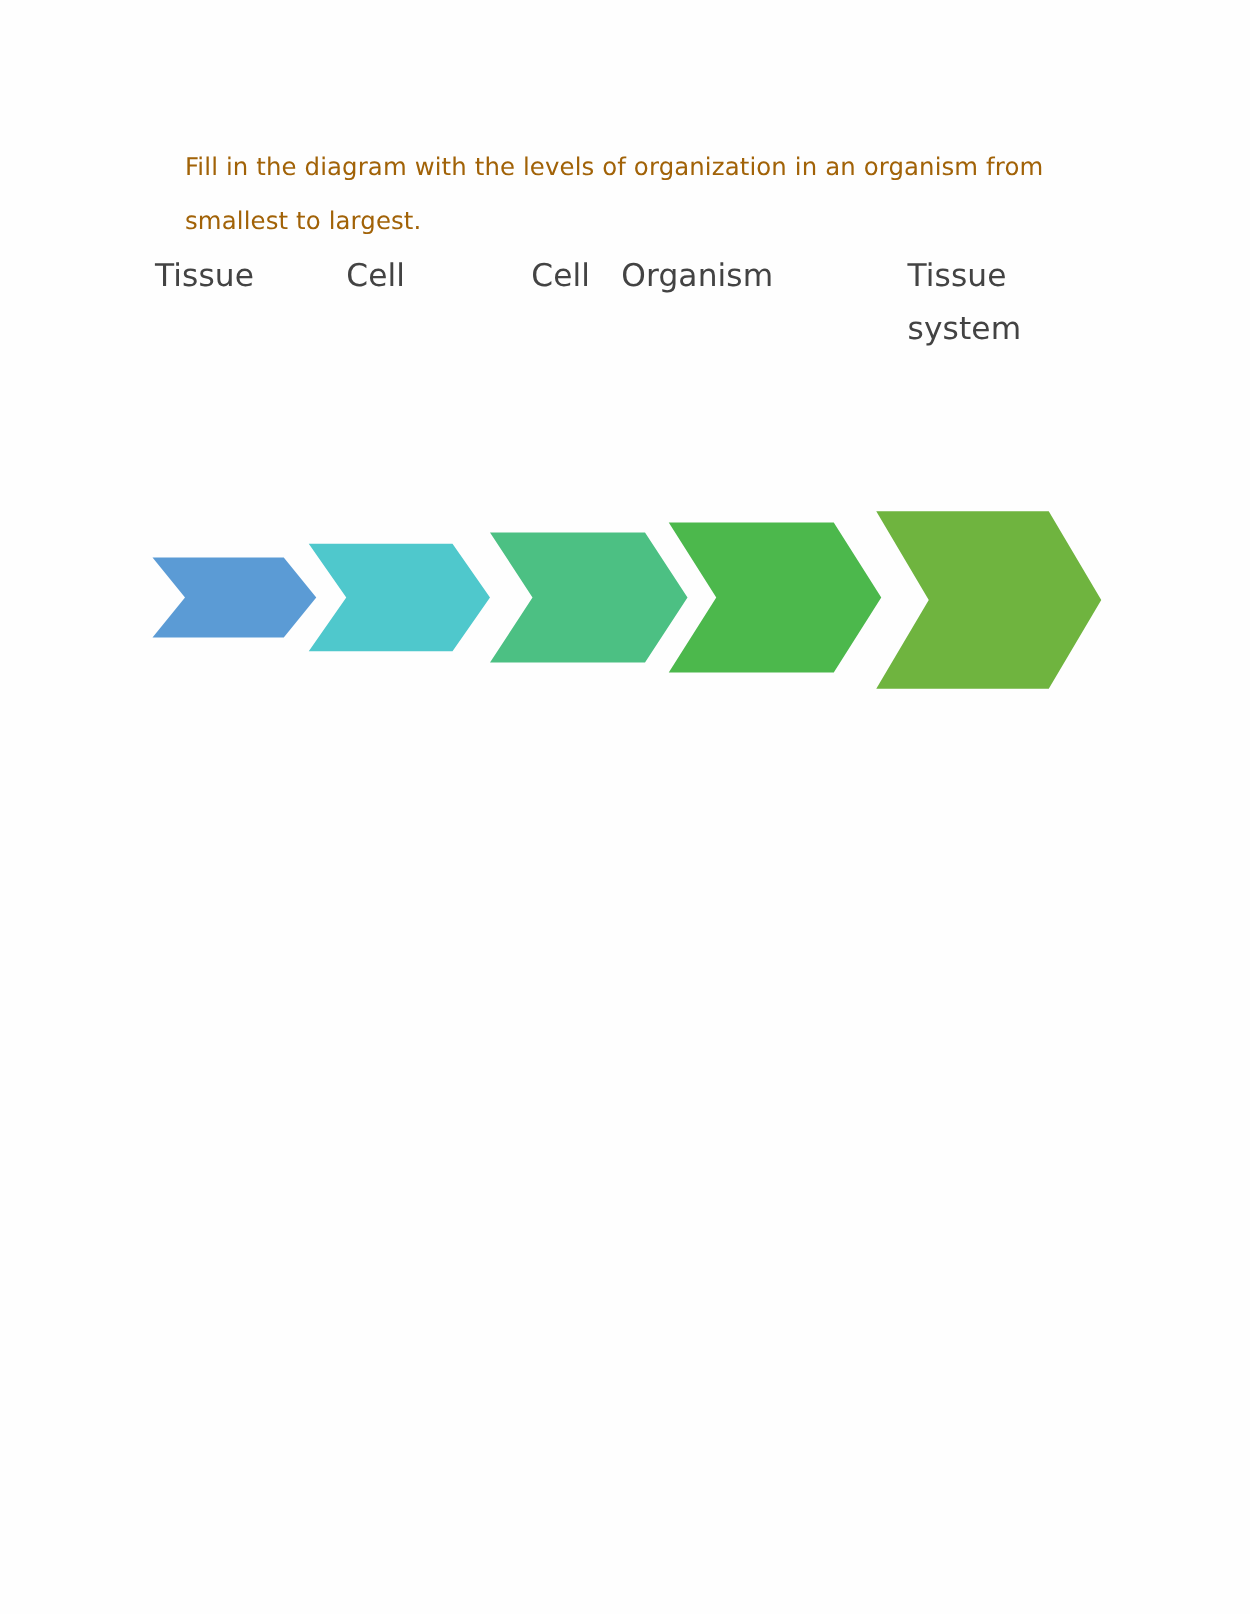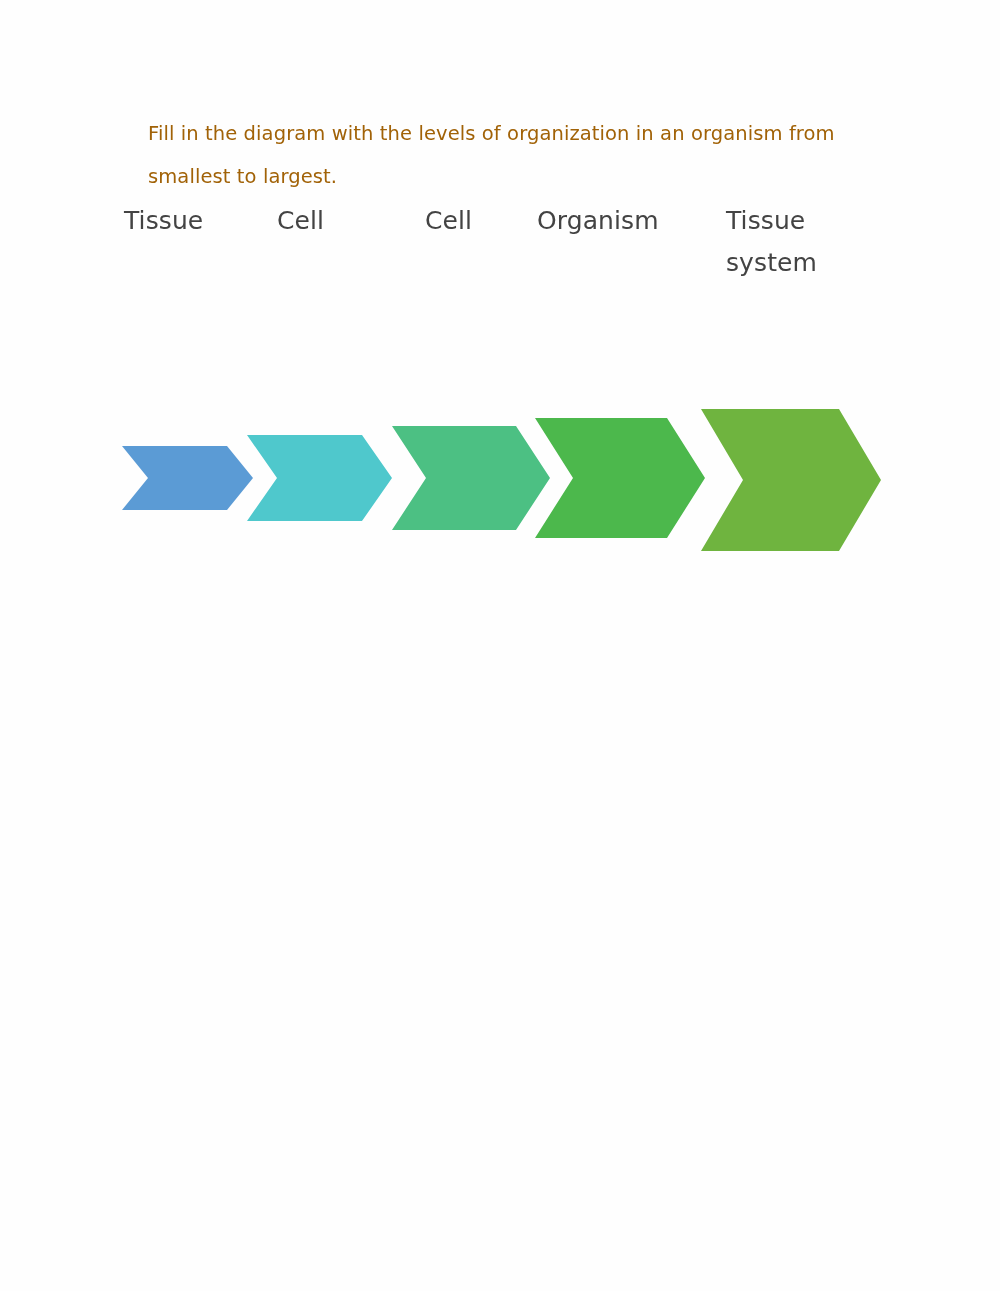--- a/index.html
+++ b/index.html
@@ -51,21 +51,21 @@
     font-family: "DejaVu Sans", sans-serif;
     font-size: 25px;
     line-height: 42px;
     color: #434343;
     white-space: pre-wrap;
     letter-spacing: 0.1px;
   }
   .bank-word.w0 { left: 124px; top: 0px; }
   .bank-word.w1 { left: 277px; top: 0px; }
   .bank-word.w2 { left: 425px; top: 0px; }
-  .bank-word.w3 { left: 537px; top: 0px; }
+  .bank-word.w3 { left: 497px; top: 0px; }
   .bank-word.w4 { left: 726px; top: 0px; width: 100px; }
 
   
   #chevron-diagram {
     position: absolute;
     left: 0;
     top: 380px;
     width: 1000px;
     height: 220px;
   }

